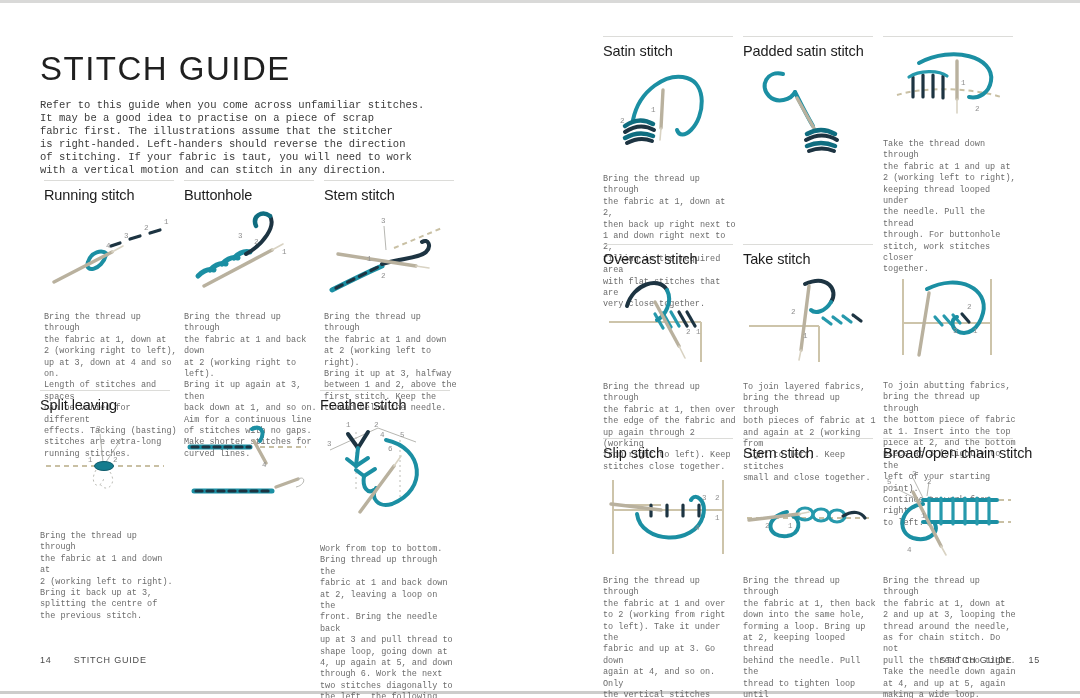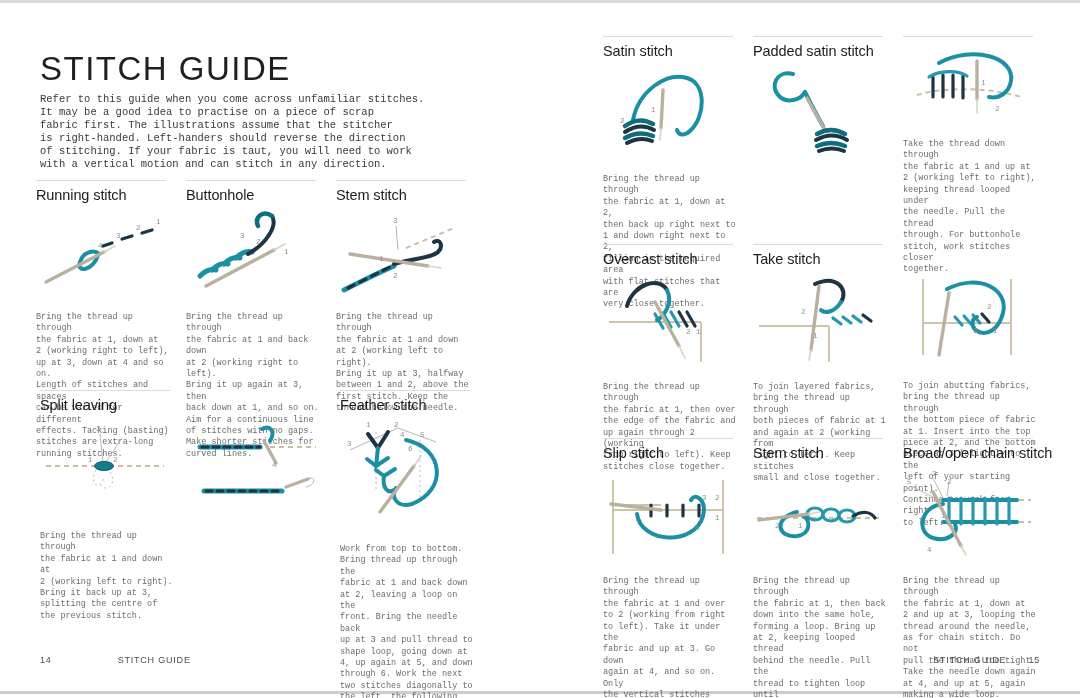--- a/index.html
+++ b/index.html
@@ -3,47 +3,47 @@
 <meta charset="utf-8">
 <style>
   html,body{margin:0;padding:0;background:#ffffff;}
   body{position:relative;width:1080px;height:698px;overflow:hidden;
        font-family:"Liberation Sans",sans-serif;color:#222;}
   .edge-top{position:absolute;left:0;top:0;width:1080px;height:3px;background:#d9d9d8;}
   .edge-bottom{position:absolute;left:0;top:691px;width:1080px;height:3px;background:#cdcdcc;}
 
   .page-title{position:absolute;left:40px;top:28px;font-size:33px;font-weight:300;
        letter-spacing:1.5px;color:#1f1f1f;font-family:"Liberation Sans",sans-serif;}
-  .intro{position:absolute;left:40px;top:82px;width:440px;
+  .intro{position:absolute;left:40px;top:88px;width:440px;
        font-family:"Liberation Mono","DejaVu Sans Mono",monospace;
        font-size:10.5px;line-height:13px;color:#3a3a3a;white-space:pre-line;}
 
-  .row{position:absolute;display:grid;grid-template-columns:130px 130px 130px;column-gap:20px;}
-  #lrow1{left:36px;top:180px;}
+  .row{position:absolute;display:grid;grid-template-columns:130px 130px 130px;column-gap:10px;}
+  #lrow1{left:44px;top:180px;}
   #lrow2{left:40px;top:390px;}
   #rrow1{left:603px;top:36px;}
   #rrow2{left:603px;top:244px;}
   #rrow3{left:603px;top:438px;}
 
   .sec{position:relative;width:130px;}
   .rule{border-top:1px solid #dcdcd9;margin-bottom:6px;}
   .h{margin:0 0 4px 0;font-size:14.5px;font-weight:400;color:#1c1c1c;letter-spacing:-0.1px;line-height:17px;}
   .h.nw{white-space:nowrap;}
   .cont-spacer{height:27px;}
   .illus{position:relative;width:130px;}
   .desc{margin:14px 0 0 0;width:136px;
        font-family:"Liberation Mono","DejaVu Sans Mono",monospace;
        font-size:8.5px;line-height:11.4px;color:#6c6c6c;white-space:pre-line;}
 
   .footer{position:absolute;top:655px;font-size:9px;letter-spacing:0.8px;color:#4b4b4b;}
   #footer-left{left:40px;}
   #footer-right{right:40px;text-align:right;}
   .footer span{display:inline-block;}
-  #footer-left .pg{margin-right:66px;}
-  #footer-right .pg{margin-left:22px;}
+  #footer-left .pg{margin-right:22px;}
+  #footer-right .pg{margin-left:16px;}
 
   
   .thr{stroke:#1b8fa3;stroke-width:4;fill:none;stroke-linecap:round;}
   .thr5{stroke:#1b8fa3;stroke-width:5;fill:none;stroke-linecap:round;}
   .thr3{stroke:#2699ac;stroke-width:3.2;fill:none;stroke-linecap:round;}
   .thr2{stroke:#0f6d80;stroke-width:4.5;fill:none;stroke-linecap:round;}
   .dk{stroke:#1d3442;stroke-width:4;fill:none;stroke-linecap:round;}
   .dk3{stroke:#1d3442;stroke-width:3.2;fill:none;stroke-linecap:round;}
   .ndl{stroke:#b9b19e;stroke-width:3.4;fill:none;stroke-linecap:round;}
   .ndl2{stroke:#d9d3c3;stroke-width:1.6;fill:none;stroke-linecap:round;}

